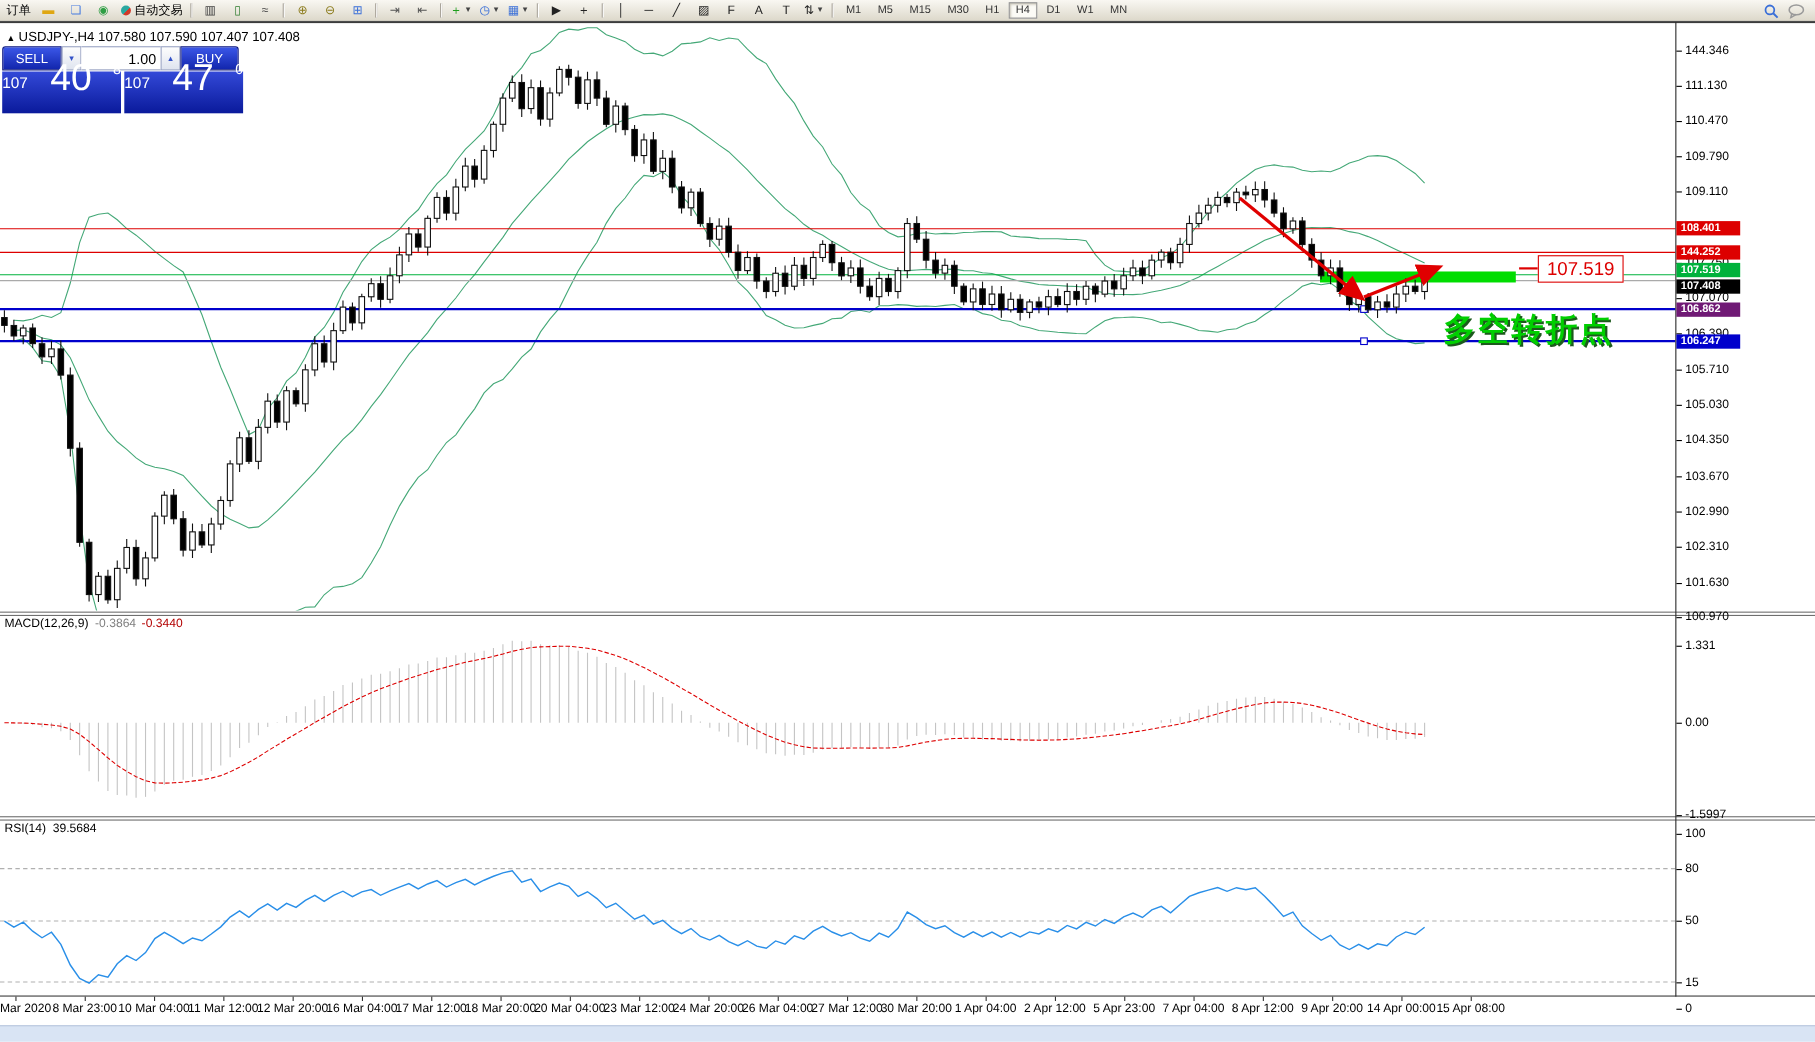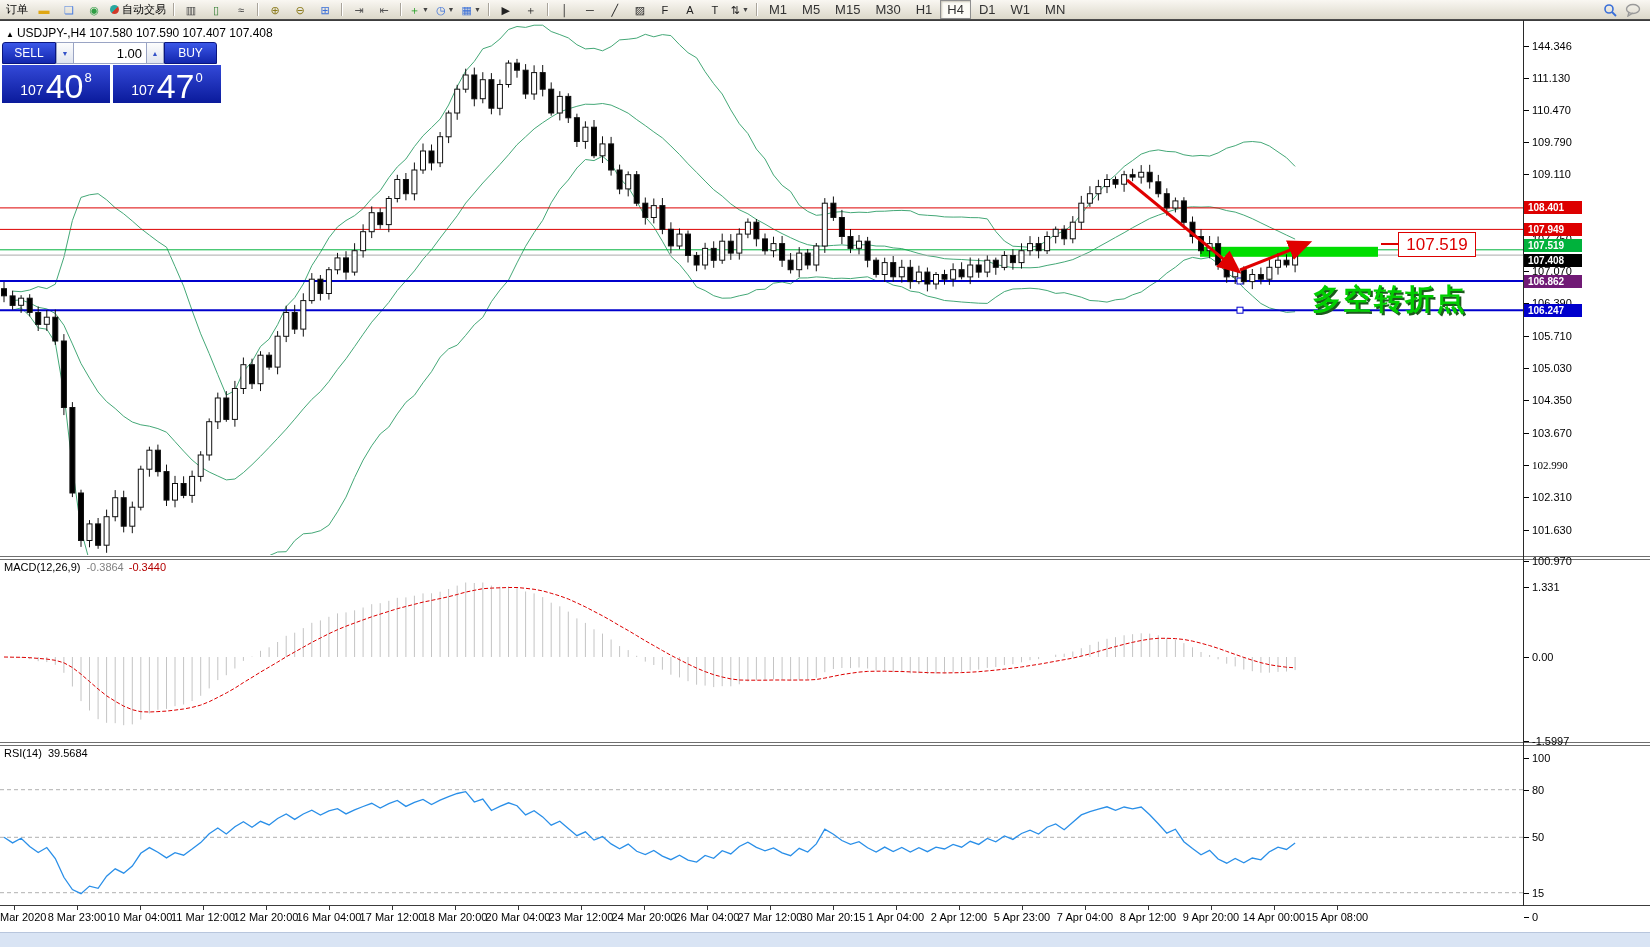--- a/index.html
+++ b/index.html
@@ -8,21 +8,21 @@
   .abs{position:absolute}
   
   #toolbar{left:0;top:0;width:1650px;height:20px;box-sizing:border-box;
     background:linear-gradient(#f9f7f2,#dcd8ca);border-bottom:1px solid #4c4c4c;
     display:flex;align-items:center;padding:0 3px;gap:1px;font-size:11px}
   .tb-item{height:16px;min-width:18px;display:flex;align-items:center;justify-content:center;
     padding:0 2px;border:1px solid transparent;border-radius:2px;cursor:default;white-space:nowrap}
   .tb-sep{width:1px;height:13px;background:#a9a49a;margin:0 3px;border-right:1px solid #fff}
   .tb-glyph{font-size:11px;line-height:14px}
   .tb-caret{font-size:7px;color:#444;margin-left:2px}
-  .tf-btn{font-size:13px;color:#333;padding:1px 6px;border:1px solid transparent}
+  .tf-btn{font-size:10px;color:#333;padding:1px 6px;border:1px solid transparent}
   .tf-btn.active{background:#fcfbf6;border:1px solid #8f8f8f;box-shadow:inset 1px 1px 2px #c9c5b8}
   #tb-right{margin-left:auto;display:flex;gap:8px;padding-right:6px}
   
   .border-line{background:#3c3c3c}
   #axis-vline{left:1523px;top:20px;width:1px;height:886px;background:#2a2a2a}
   .splitter{left:0;width:1650px;height:1px;background:#6f6f6f}
   #bottom-strip{left:0;top:932px;width:1650px;height:15px;background:#d9e4f4;border-top:1px solid #b8c6dd}
   
   #chart-title{left:6px;top:26px;font-size:12px}
   #chart-title .mk{font-size:8px;margin-right:3px}
@@ -35,21 +35,21 @@
   .btn-trade{background:linear-gradient(#3b57e8,#1226ad);color:#fff;font-size:12px;
     display:flex;align-items:center;justify-content:center;border:1px solid #0a1680}
   #sell-btn{width:52px;border-radius:3px 0 0 0}
   #buy-btn{width:51px;border-radius:0 3px 0 0}
   .spin{width:16px;background:linear-gradient(#fdfdfd,#dfe4ef);border:1px solid #9aa4c4;
     display:flex;align-items:center;justify-content:center;font-size:7px;color:#3352c8}
   #vol-input{width:64px;border:1px solid #9aa4c4;border-left:none;border-right:none;
     font-size:13px;text-align:right;padding:0 4px;font-family:"Liberation Sans",sans-serif}
   #trade .row2{display:flex;height:38px;margin-top:1px;gap:3px}
   .price-box{flex:1;background:linear-gradient(#3349d8,#0a1a9b);color:#fff;display:flex;
-    align-items:flex-end;justify-content:center;padding-bottom:2px}
+    align-items:flex-end;justify-content:space-between;padding-bottom:17px}
   .price-box .sm{font-size:14px;margin-right:2px;margin-bottom:3px}
   .price-box .big{font-size:34px;line-height:30px;font-weight:400}
   .price-box .sup{font-size:13px;margin-left:1px;margin-bottom:16px}
   
   .y-tick{left:1532px;font-size:11px;white-space:nowrap}
   .y-dash{left:1524px;width:5px;height:1px;background:#000}
   .p-badge{left:1524px;height:13px;line-height:13px;font-size:10px;font-weight:bold;color:#fff;
     padding:0 4px;min-width:50px}
   .x-label{top:911px;font-size:11px;white-space:nowrap}
   .x-tick{top:906px;width:1px;height:4px;background:#333}
@@ -742,29 +742,29 @@
     <div class="abs y-tick" style="top: 297px;">106.390</div>
     <div class="abs y-dash" style="top: 336px;"></div>
     <div class="abs y-tick" style="top: 330px;">105.710</div>
     <div class="abs y-dash" style="top: 368px;"></div>
     <div class="abs y-tick" style="top: 362px;">105.030</div>
     <div class="abs y-dash" style="top: 400px;"></div>
     <div class="abs y-tick" style="top: 394px;">104.350</div>
     <div class="abs y-dash" style="top: 433px;"></div>
     <div class="abs y-tick" style="top: 427px;">103.670</div>
     <div class="abs y-dash" style="top: 465px;"></div>
-    <div class="abs y-tick" style="top: 459px; font-family: Liberation Serif, serif;">102.990</div>
+    <div class="abs y-tick" style="top: 459px;">102.990</div>
     <div class="abs y-dash" style="top: 497px;"></div>
     <div class="abs y-tick" style="top: 491px;">102.310</div>
     <div class="abs y-dash" style="top: 530px;"></div>
     <div class="abs y-tick" style="top: 524px;">101.630</div>
     <div class="abs y-dash" style="top: 561px;"></div>
     <div class="abs y-tick" style="top: 555px;">100.970</div>
     <div class="abs p-badge" style="top: 201px; background: rgb(221, 0, 0);">108.401</div>
-    <div class="abs p-badge" style="top: 223px; background: rgb(221, 0, 0);">107.949</div>
+    <div class="abs p-badge" style="top: 223px; background: rgb(221, 0, 0);">144.252</div>
     <div class="abs p-badge" style="top: 239px; background: rgb(0, 178, 60);">107.519</div>
     <div class="abs p-badge" style="top: 254px; background: rgb(0, 0, 0);">107.408</div>
     <div class="abs p-badge" style="top: 275px; background: #701a75;">106.862</div>
     <div class="abs p-badge" style="top: 304px; background: rgb(0, 0, 204);">106.247</div>
     <div class="abs y-dash" style="top: 587px;"></div>
     <div class="abs y-tick" style="top: 581px;">1.331</div>
     <div class="abs y-dash" style="top: 657px;"></div>
     <div class="abs y-tick" style="top: 651px;">0.00</div>
     <div class="abs y-dash" style="top: 741px;"></div>
     <div class="abs y-tick" style="top: 735px;">-1.5997</div>
@@ -800,21 +800,21 @@
     <div class="abs x-label" style="left: 518px; transform: translateX(-50%);">20 Mar 04:00</div>
     <div class="abs x-tick" style="left: 581px;"></div>
     <div class="abs x-label" style="left: 581px; transform: translateX(-50%);">23 Mar 12:00</div>
     <div class="abs x-tick" style="left: 644px;"></div>
     <div class="abs x-label" style="left: 644px; transform: translateX(-50%);">24 Mar 20:00</div>
     <div class="abs x-tick" style="left: 707px;"></div>
     <div class="abs x-label" style="left: 707px; transform: translateX(-50%);">26 Mar 04:00</div>
     <div class="abs x-tick" style="left: 770px;"></div>
     <div class="abs x-label" style="left: 770px; transform: translateX(-50%);">27 Mar 12:00</div>
     <div class="abs x-tick" style="left: 833px;"></div>
-    <div class="abs x-label" style="left: 833px; transform: translateX(-50%);">30 Mar 20:15</div>
+    <div class="abs x-label" style="left: 833px; transform: translateX(-50%);">30 Mar 20:00</div>
     <div class="abs x-tick" style="left: 896px;"></div>
     <div class="abs x-label" style="left: 896px; transform: translateX(-50%);">1 Apr 04:00</div>
     <div class="abs x-tick" style="left: 959px;"></div>
     <div class="abs x-label" style="left: 959px; transform: translateX(-50%);">2 Apr 12:00</div>
     <div class="abs x-tick" style="left: 1022px;"></div>
     <div class="abs x-label" style="left: 1022px; transform: translateX(-50%);">5 Apr 23:00</div>
     <div class="abs x-tick" style="left: 1085px;"></div>
     <div class="abs x-label" style="left: 1085px; transform: translateX(-50%);">7 Apr 04:00</div>
     <div class="abs x-tick" style="left: 1148px;"></div>
     <div class="abs x-label" style="left: 1148px; transform: translateX(-50%);">8 Apr 12:00</div>

